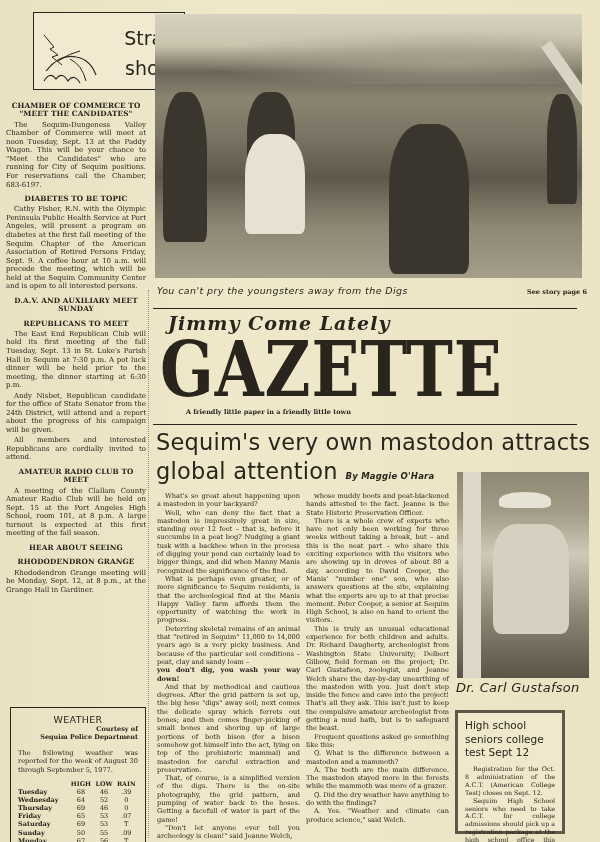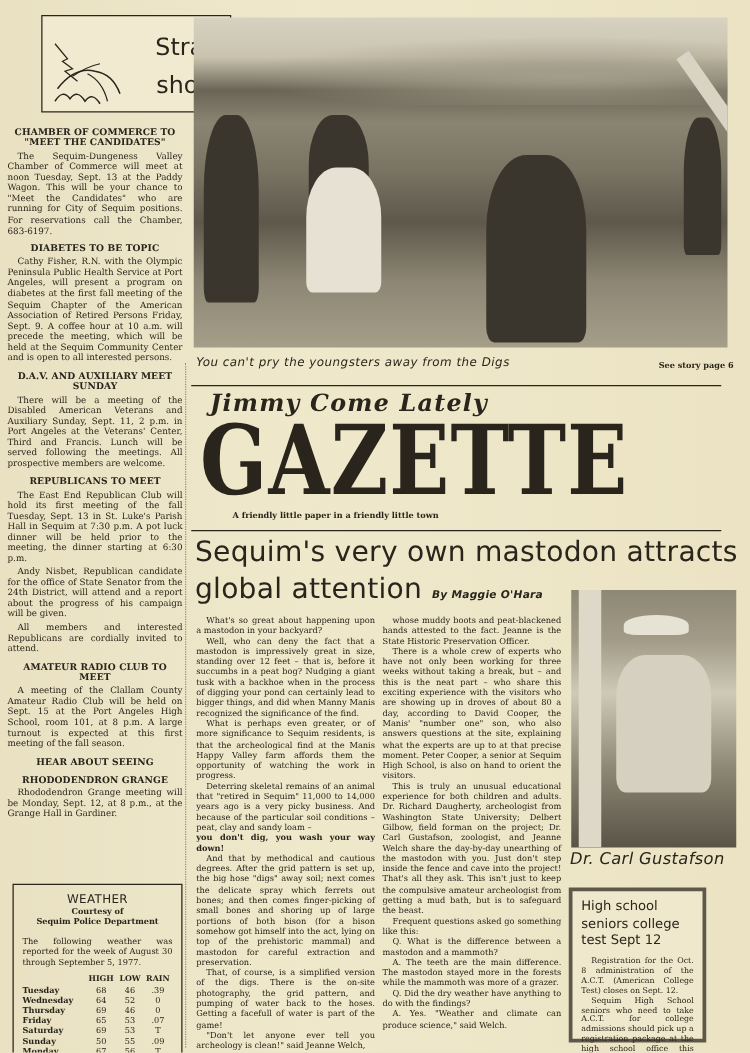--- a/index.html
+++ b/index.html
@@ -36,21 +36,21 @@
     }
     .brief-p {
       font-size: 7px; line-height: 1.22; text-align: justify; text-indent: 8px;
       margin-top: 2px;
     }
     .weather-box {
       position: absolute; left: 4px; top: 676px; width: 136px; height: 160px;
       border: 1.5px solid #2a251c; padding: 6px 7px;
     }
     .w-title { font-family: "DejaVu Sans", sans-serif; font-size: 9.5px; text-align: center; letter-spacing: 0.3px; }
-    .w-sub { font-size: 6.5px; text-align: center; line-height: 1.25; font-weight: bold; }
+    .w-sub { font-size: 6.5px; text-align: right; line-height: 1.25; font-weight: bold; }
     .w-intro { font-size: 6.6px; line-height: 1.25; margin-top: 8px; text-align: justify; }
     .w-table { width: 100%; border-collapse: collapse; margin-top: 6px; font-size: 6.5px; }
     .w-table th { font-weight: bold; font-size: 6.3px; text-align: center; padding-bottom: 1px; }
     .w-table td { text-align: center; line-height: 1.25; padding: 0; }
     .w-table td.day { text-align: left; font-weight: bold; }
 
     
     .vrule { position: absolute; left: 148px; top: 290px; width: 0; height: 548px; border-left: 1px dotted #9a8f70; }
 
     
@@ -142,21 +142,20 @@
       <div>
         <div class="brief-h">CHAMBER OF COMMERCE TO "MEET THE CANDIDATES"</div>
         <p class="brief-p">The Sequim-Dungeness Valley Chamber of Commerce will meet at noon Tuesday, Sept. 13 at the Paddy Wagon. This will be your chance to "Meet the Candidates" who are running for City of Sequim positions. For reservations call the Chamber, 683-6197.</p>
       </div>
       <div>
         <div class="brief-h">DIABETES TO BE TOPIC</div>
         <p class="brief-p">Cathy Fisher, R.N. with the Olympic Peninsula Public Health Service at Port Angeles, will present a program on diabetes at the first fall meeting of the Sequim Chapter of the American Association of Retired Persons Friday, Sept. 9. A coffee hour at 10 a.m. will precede the meeting, which will be held at the Sequim Community Center and is open to all interested persons.</p>
       </div>
       <div style="margin-top:6px">
         <div class="brief-h">D.A.V. AND AUXILIARY MEET SUNDAY</div>
-        <p class="brief-p">There will be a meeting of the Disabled American Veterans and Auxiliary Sunday, Sept. 11, 2 p.m. in Port Angeles at the Veterans' Center, Third and Francis. Lunch will be served following the meetings. All prospective members are welcome.</p>
       </div>
       <div style="margin-top:4px">
         <div class="brief-h">REPUBLICANS TO MEET</div>
         <p class="brief-p">The East End Republican Club will hold its first meeting of the fall Tuesday, Sept. 13 in St. Luke's Parish Hall in Sequim at 7:30 p.m. A pot luck dinner will be held prior to the meeting, the dinner starting at 6:30 p.m.</p>
         <p class="brief-p">Andy Nisbet, Republican candidate for the office of State Senator from the 24th District, will attend and a report about the progress of his campaign will be given.</p>
         <p class="brief-p">All members and interested Republicans are cordially invited to attend.</p>
       </div>
       <div style="margin-top:4px">
         <div class="brief-h">AMATEUR RADIO CLUB TO MEET</div>
         <p class="brief-p">A meeting of the Clallam County Amateur Radio Club will be held on Sept. 15 at the Port Angeles High School, room 101, at 8 p.m. A large turnout is expected at this first meeting of the fall season.</p>

